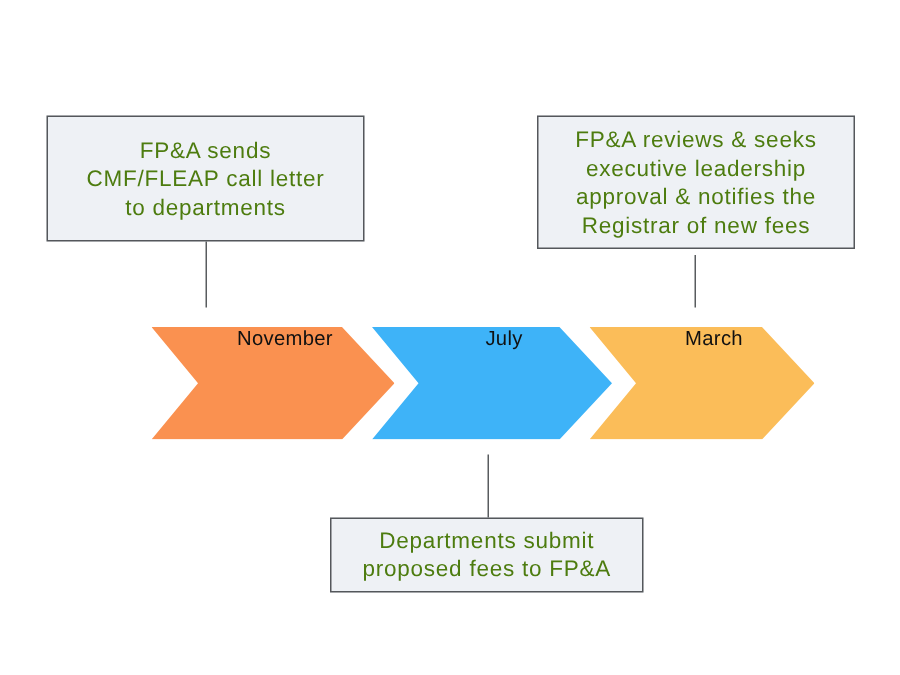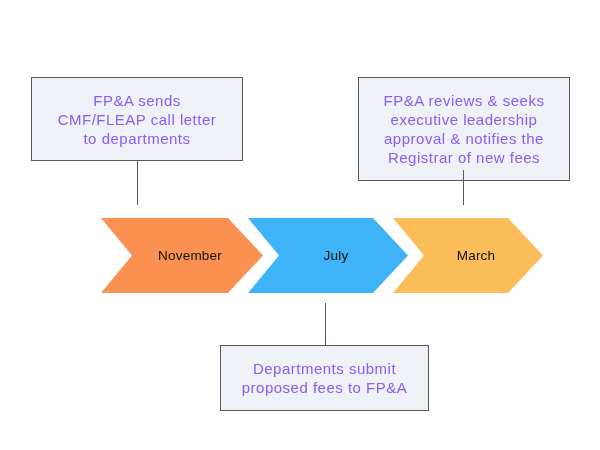--- a/index.html
+++ b/index.html
@@ -15,21 +15,20 @@
     font-family: "Liberation Sans", sans-serif;
     overflow: hidden;
   }
 
   
   .chevron {
     position: absolute;
     top: 218px;
     height: 75px;
     display: flex;
-    align-items: center;
     justify-content: center;
     box-sizing: border-box;
     padding-left: 16px;
     font-size: 13.5px;
     color: #111111;
     letter-spacing: 0.2px;
     clip-path: polygon(0 0, calc(100% - 35px) 0, 100% 50%, calc(100% - 35px) 100%, 0 100%, 31px 50%);
   }
   .chev-0 { left: 101px; width: 162px; }
   .chev-1 { left: 248px; width: 160px; }
@@ -41,26 +40,26 @@
     box-sizing: border-box;
     background: #eef1f5;
     border: 1px solid #54575b;
     display: flex;
     align-items: center;
     justify-content: center;
     text-align: center;
     font-size: 15px;
     line-height: 19px;
     letter-spacing: 0.5px;
-    color: #8b5cf6;
+    color: #4d7c0f;
     white-space: pre-line;
   }
   .box-top-left  { left: 31px;  top: 77px;  width: 212px; height: 84px; }
-  .box-top-right { left: 358px; top: 77px;  width: 212px; height: 104px; }
-  .box-bottom    { left: 220px; top: 345px; width: 209px; height: 66px; }
+  .box-top-right { left: 358px; top: 77px;  width: 212px; height: 89px; }
+  .box-bottom    { left: 220px; top: 345px; width: 209px; height: 50px; }
 
   
   .connector {
     position: absolute;
     width: 1px;
     background: #595c5f;
   }
   .line-left   { left: 137px; top: 161px; height: 44px; }
   .line-right  { left: 463px; top: 170px; height: 35px; }
   .line-bottom { left: 325px; top: 303px; height: 42px; }

